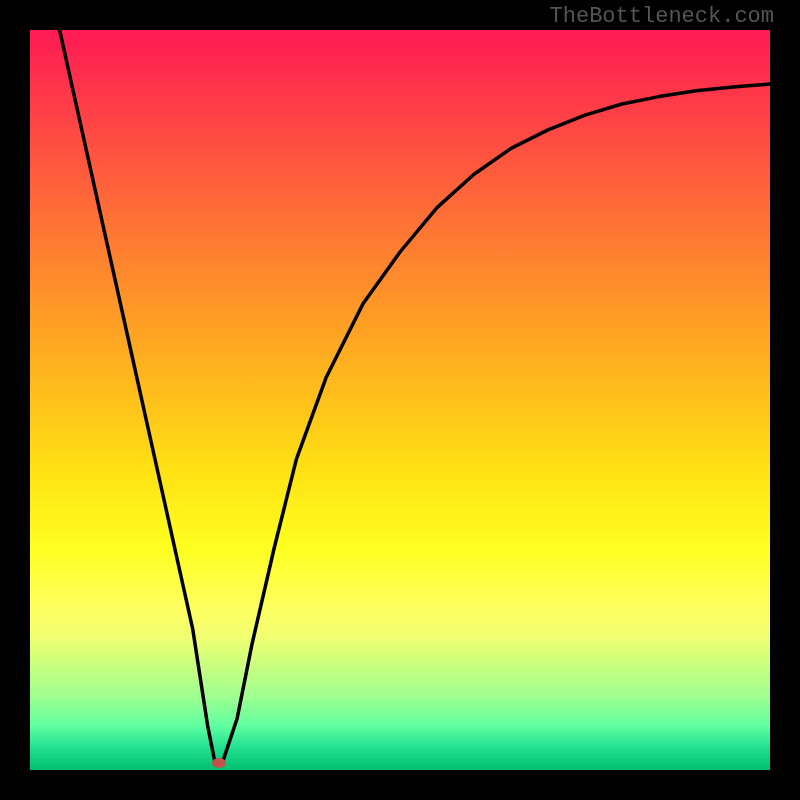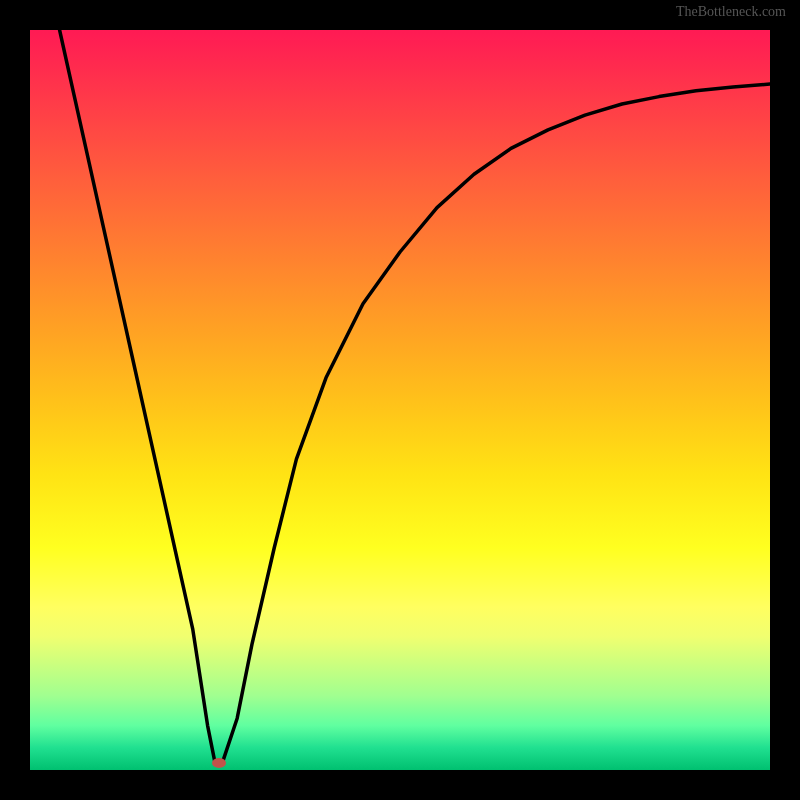--- a/index.html
+++ b/index.html
@@ -62,24 +62,24 @@
     position: absolute;
     width: 14px;
     height: 10px;
     background: #c0544a;
     border-radius: 50%;
     transform: translate(-50%, -50%);
   }
   .watermark {
     position: absolute;
     top: 4px;
-    right: 14px;
+    right: 26px;
     color: #555;
-    font-size: 14px;
-    font-family: Liberation Serif, serif;
+    font-size: 22px;
+    font-family: Liberation Mono, monospace;
     letter-spacing: 0;
   }
 </style>
 </head>
 <body>
 
 <div class="frame">
   <div class="watermark">TheBottleneck.com</div>
   <div class="plot-area">
     <div class="gradient-bg"></div>

